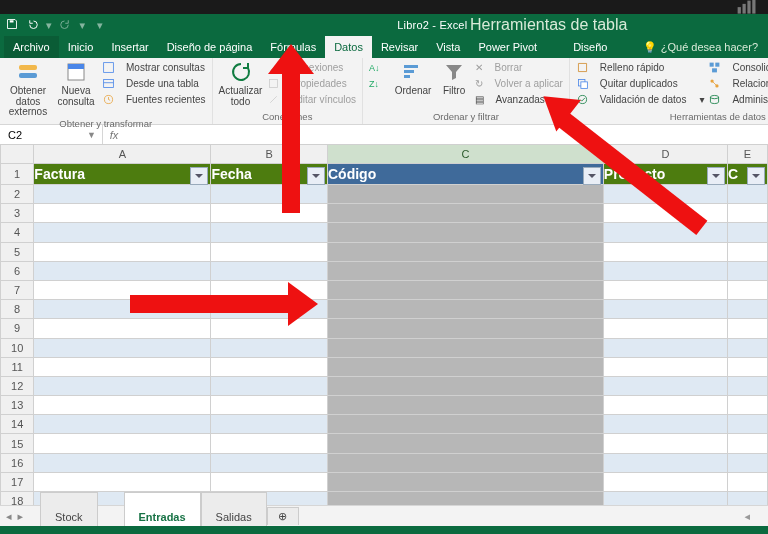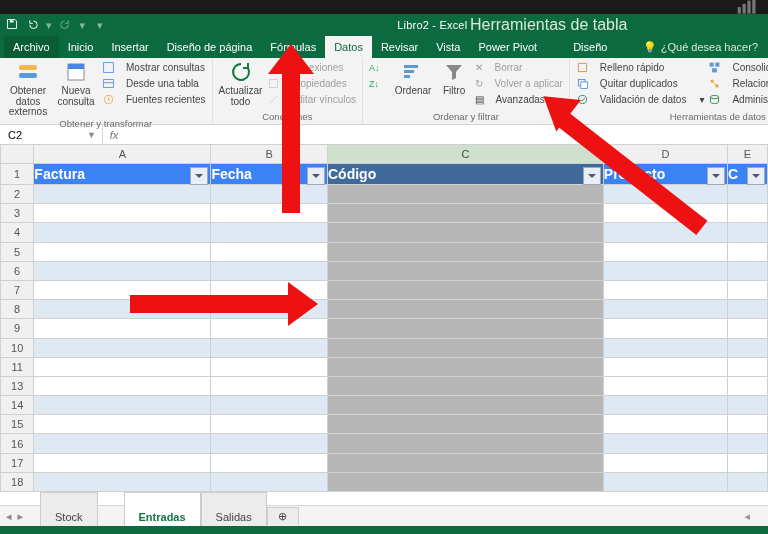--- a/index.html
+++ b/index.html
@@ -35,21 +35,21 @@
   .fxbtn{width:22px;text-align:center;color:#777;font-style:italic;}
   .fxinput{flex:1;padding:0 4px;}
   
   .gridwrap{position:absolute;left:0;right:0;top:144px;bottom:24px;background:#fff;overflow:hidden;}
   .sheet{border-collapse:collapse;table-layout:fixed;}
   .sheet th,.sheet td{border:1px solid #d0d0d0;padding:0;}
   .corner{width:33px;height:18px;background:#f0f0f0;}
   .colh{background:#f0f0f0;text-align:center;font-size:11px;color:#555;height:18px;font-weight:normal;}
   .rowh{background:#f0f0f0;text-align:center;font-size:11px;color:#555;width:33px;height:18.2px;font-weight:normal;}
   .colA{width:180px;} .colB{width:118px;} .colC{width:282px;} .colD{width:125px;} .colE{width:40px;}
-  .hdrcell{background:#3b82f6;color:#fff;font-weight:bold;font-size:14px;padding:2px 6px;position:relative;height:20px;}
+  .hdrcell{background:#4d7c0f;color:#fff;font-weight:bold;font-size:14px;padding:2px 6px;position:relative;height:20px;}
   .hdrcell .dd{position:absolute;right:2px;top:3px;width:16px;height:16px;background:#e9eef6;border:1px solid #9ab;display:flex;align-items:center;justify-content:center;}
   .hdrcell .dd:after{content:"";border:4px solid transparent;border-top-color:#556;margin-top:3px;}
   .band-e td.d{background:#dfe9f3;}
   .band-o td.d{background:#ffffff;}
   td.d{height:18.2px;}
   
   .colh.selC{background:#cfe0cd;color:#2c5b2c;}
   td.selc{background:#b7b7b7 !important;position:relative;}
   tr:first-of-type + tr td.selc{outline:1.5px solid #1f7246;outline-offset:-1px;background:#cfcfcf !important;}
   .hdrcell.selhdr{background:#3f6a9a;}
@@ -401,20 +401,28 @@
             <td class="d "></td>
           </tr>
           <tr class="band-o">
             <th class="rowh">11</th>
             <td class="d "></td>
             <td class="d "></td>
             <td class="d selc"></td>
             <td class="d "></td>
             <td class="d "></td>
           </tr>
+          <tr class="band-e">
+            <th class="rowh">12</th>
+            <td class="d "></td>
+            <td class="d "></td>
+            <td class="d selc"></td>
+            <td class="d "></td>
+            <td class="d "></td>
+          </tr>
           <tr class="band-o">
             <th class="rowh">13</th>
             <td class="d "></td>
             <td class="d "></td>
             <td class="d selc"></td>
             <td class="d "></td>
             <td class="d "></td>
           </tr>
           <tr class="band-e">
             <th class="rowh">14</th>

